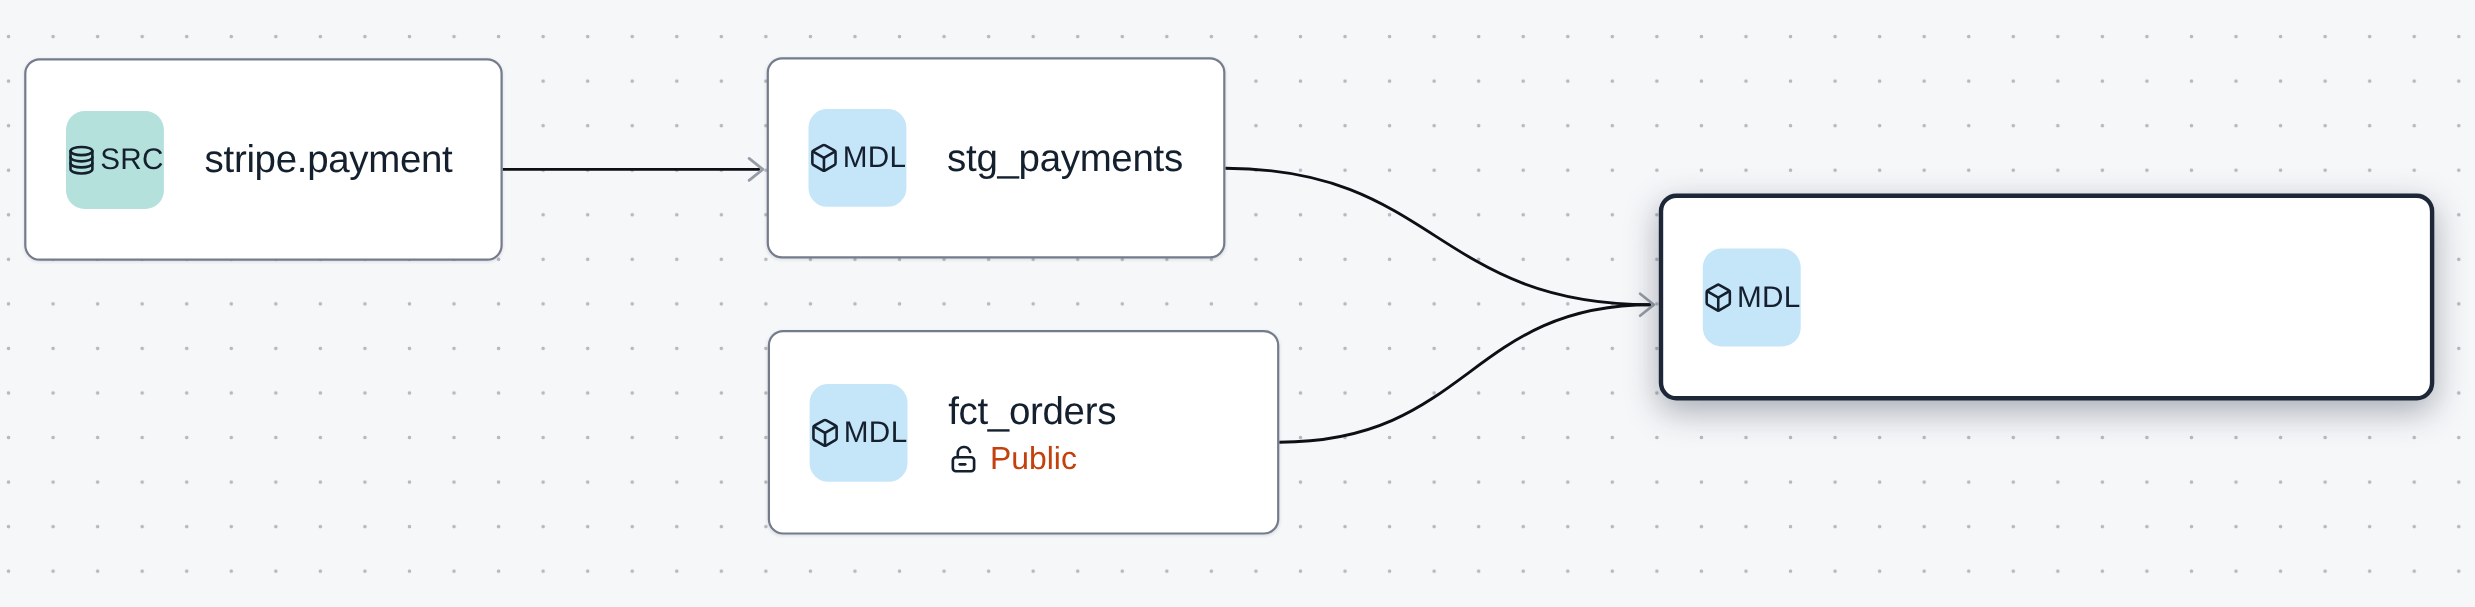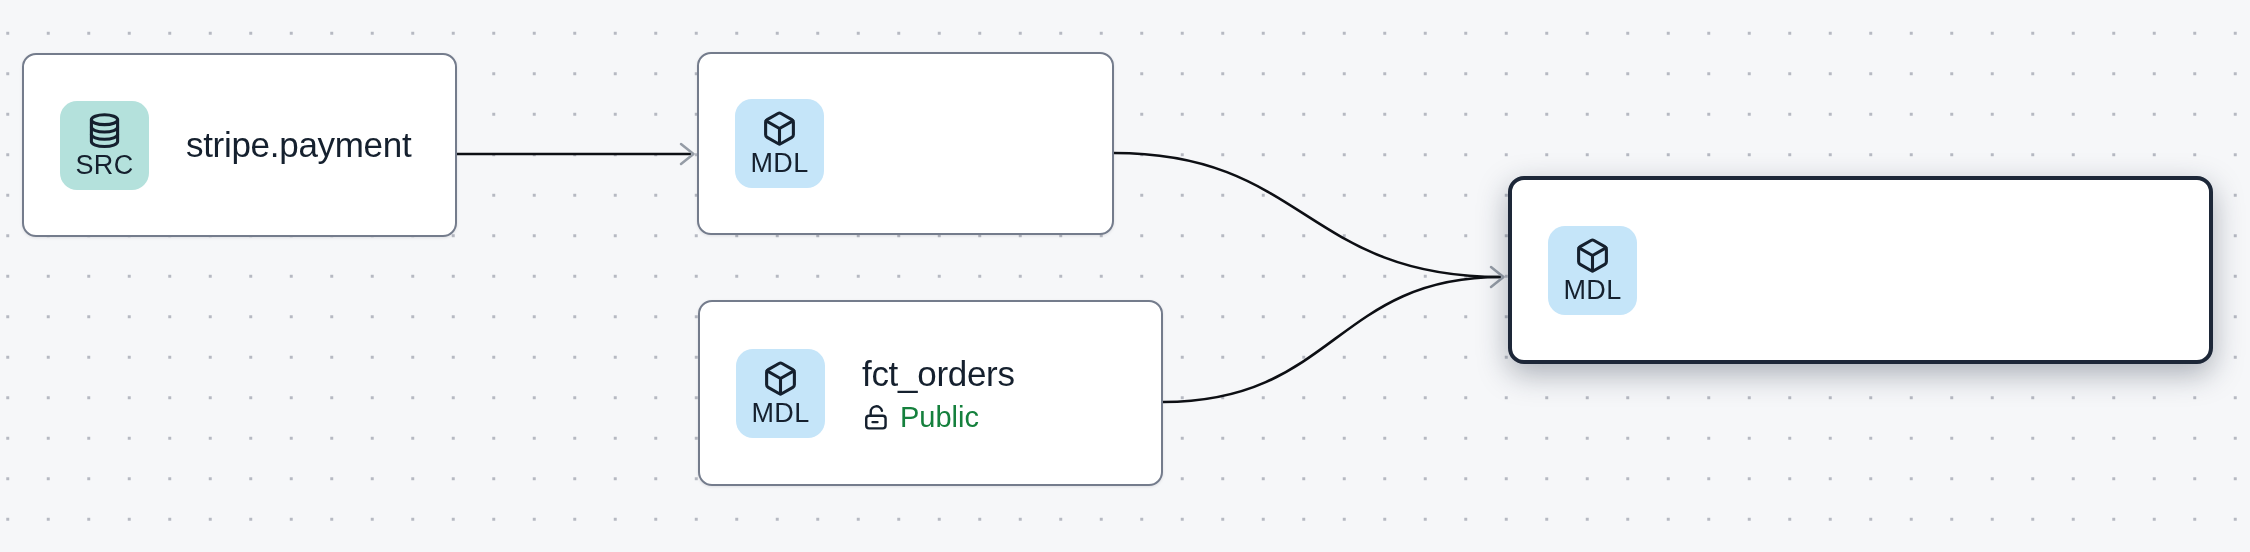--- a/index.html
+++ b/index.html
@@ -36,37 +36,37 @@
     border-radius: 16px;
     box-shadow: 0 10px 30px rgba(30,40,60,0.35);
   }
   .n1 { left: 22px;   top: 53px;  width: 435px; height: 184px; }
   .n2 { left: 697px;  top: 52px;  width: 417px; height: 183px; }
   .n3 { left: 698px;  top: 300px; width: 465px; height: 186px; }
   .n4 { left: 1508px; top: 176px; width: 705px; height: 188px; }
 
   .badge {
     flex: none; width: 89px; height: 89px; border-radius: 17px;
-    display: flex; flex-direction: column; align-items: center; justify-content: center;
+    display: flex; flex-direction: row; align-items: center; justify-content: center;
     gap: 3px; margin-right: 37px;
   }
   .badge.src { background: #b4e1dc; }
   .badge.mdl { background: #c5e5f9; }
   .badge svg { width: 37px; height: 37px; stroke: #15202e; fill: none; stroke-width: 2; stroke-linecap: round; stroke-linejoin: round; }
   .badge-label {
     font-size: 27px; font-weight: 500; line-height: 1; color: #15202e; letter-spacing: 0.3px;
   }
   .node-text { display: flex; flex-direction: column; justify-content: flex-start; }
   .node-label {
     font-size: 35px; font-weight: 400; color: #15202e; letter-spacing: -0.3px;
     white-space: nowrap; line-height: 1.25;
   }
   .node-sublabel {
     margin-top: 5px; display: flex; align-items: center; gap: 9px;
-    font-size: 29px; color: #15803d;
+    font-size: 29px; color: #c2410c;
   }
   .node-sublabel svg {
     width: 29px; height: 29px; stroke: #15202e; fill: none;
     stroke-width: 2; stroke-linecap: round; stroke-linejoin: round;
   }
 </style>
 </head>
 <body>
 
 <div class="canvas">
@@ -102,20 +102,23 @@
 
   <div class="node n2">
     <div class="badge mdl">
       <svg viewBox="0 0 24 24">
         <path d="M21 8a2 2 0 0 0-1-1.73l-7-4a2 2 0 0 0-2 0l-7 4A2 2 0 0 0 3 8v8a2 2 0 0 0 1 1.73l7 4a2 2 0 0 0 2 0l7-4A2 2 0 0 0 21 16Z"></path>
         <path d="m3.3 7 8.7 5 8.7-5"></path>
         <path d="M12 22V12"></path>
       </svg>
       <span class="badge-label">MDL</span>
     </div>
+    <div class="node-text">
+      <span class="node-label">stg_payments</span>
+    </div>
   </div>
 
   <div class="node n3">
     <div class="badge mdl">
       <svg viewBox="0 0 24 24">
         <path d="M21 8a2 2 0 0 0-1-1.73l-7-4a2 2 0 0 0-2 0l-7 4A2 2 0 0 0 3 8v8a2 2 0 0 0 1 1.73l7 4a2 2 0 0 0 2 0l7-4A2 2 0 0 0 21 16Z"></path>
         <path d="m3.3 7 8.7 5 8.7-5"></path>
         <path d="M12 22V12"></path>
       </svg>
       <span class="badge-label">MDL</span>

